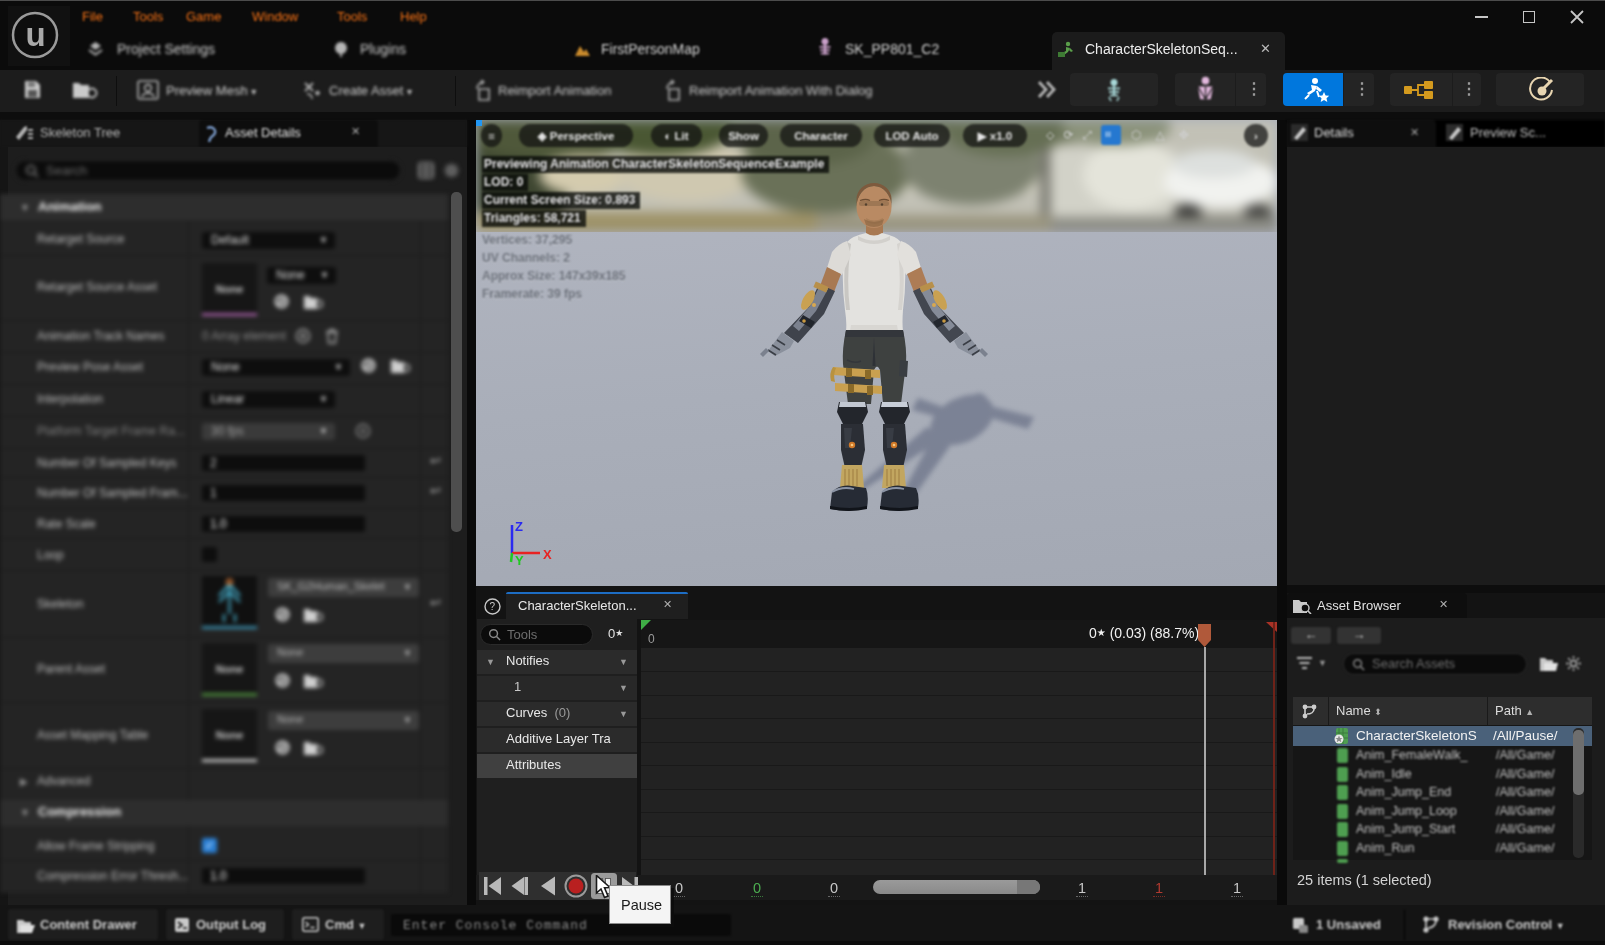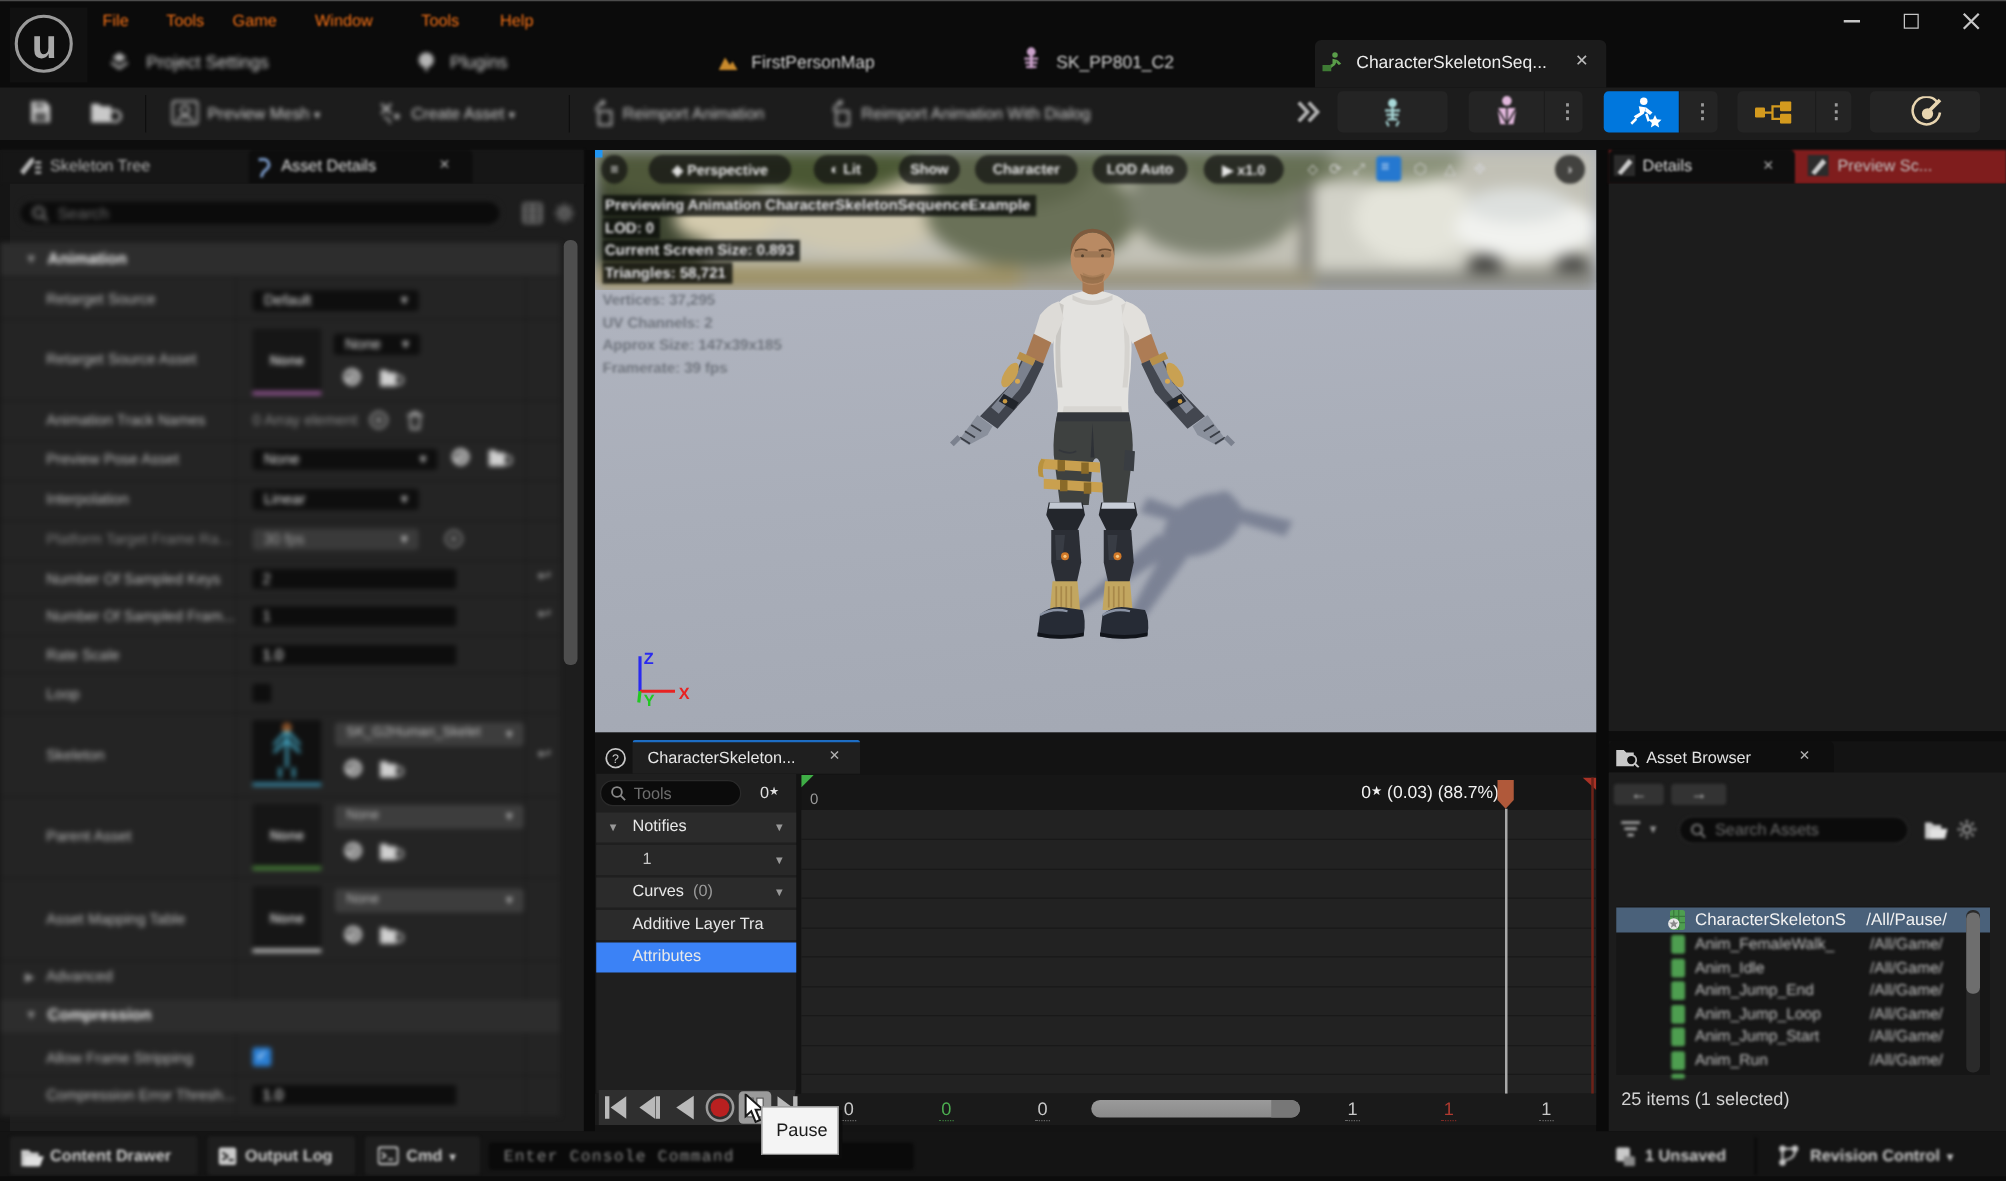--- a/index.html
+++ b/index.html
@@ -581,21 +581,21 @@
    <span style="position:absolute;left:37px;top:3px;color:#c8c8c8;font-size:13px;">1</span>
    <span style="position:absolute;right:9px;top:7px;color:#999;font-size:9px;">▼</span>
   </div>
   <div class="abs" style="left:0;top:83px;width:160px;height:24px;background:#2b2b2b;">
    <span style="position:absolute;left:29px;top:3px;color:#e8e8e8;font-size:13px;">Curves&nbsp; <span style="color:#9a9a9a;">(0)</span></span>
    <span style="position:absolute;right:9px;top:7px;color:#999;font-size:9px;">▼</span>
   </div>
   <div class="abs" style="left:0;top:109px;width:160px;height:24px;background:#2b2b2b;">
    <span style="position:absolute;left:29px;top:3px;color:#e8e8e8;font-size:13px;white-space:nowrap;">Additive Layer Tra</span>
   </div>
-  <div class="abs" style="left:0;top:135px;width:160px;height:24px;background:#3b82f6;">
+  <div class="abs" style="left:0;top:135px;width:160px;height:24px;background:#404040;">
    <span style="position:absolute;left:29px;top:3px;color:#e8e8e8;font-size:13px;">Attributes</span>
   </div>
  </div>
 
  <div class="abs" style="left:165px;top:34px;width:636px;height:28px;background:#161616;"></div>
  <div class="abs" style="left:165px;top:62px;width:636px;height:227px;background:#222222;"></div>
  <div class="abs" style="left:165px;top:85px;width:636px;height:1px;background:#191919;"></div>
  <div class="abs" style="left:165px;top:109px;width:636px;height:1px;background:#191919;"></div>
  <div class="abs" style="left:165px;top:132px;width:636px;height:1px;background:#191919;"></div>
  <div class="abs" style="left:165px;top:156px;width:636px;height:1px;background:#191919;"></div>
@@ -654,21 +654,21 @@
  <div class="abs" style="left:677px;top:294px;color:#b03a30;font-size:14.5px;border-bottom:1px dotted #7a2a24;padding:0 2px;">1</div>
  <div class="abs" style="left:755px;top:294px;color:#c8c8c8;font-size:14.5px;border-bottom:1px dotted #666;padding:0 2px;">1</div>
 </div>
 
 
 <div class="abs" style="left:476px;top:905px;width:801px;height:40px;background:#141414;"></div>
 
 
 <div id="rightpanel" class="abs" style="left:1287px;top:120px;width:318px;height:785px;background:#131313;">
 
- <div class="abs b08" style="left:0;top:0;width:318px;height:27px;background:#7f1d1d;">
+ <div class="abs b08" style="left:0;top:0;width:318px;height:27px;background:#000000;">
   <div class="abs" style="left:0;top:0;width:149px;height:27px;background:#0e0e0e;border-radius:4px 4px 0 0;"></div>
   <svg class="abs" style="left:4px;top:4px;" width="17" height="17" viewBox="0 0 17 17">
           <rect x="0" y="0" width="17" height="17" fill="#2b2b2b"></rect>
           <path d="M3 14 L12 3 L15 6 L6 16 Z" fill="#c9c9c9"></path>
         </svg>
   <div class="abs" style="left:27px;top:5px;color:#dedede;font-size:13px;">Details</div>
   <div class="abs" style="left:123px;top:6px;color:#aaa;font-size:11px;">✕</div>
   <svg class="abs" style="left:159px;top:4px;" width="17" height="17" viewBox="0 0 17 17">
           <rect x="0" y="0" width="17" height="17" fill="#2b2b2b"></rect>
           <path d="M3 14 L12 3 L15 6 L6 16 Z" fill="#c9c9c9"></path>
@@ -705,20 +705,34 @@
           <path d="M5 8 L19 8 L17 16 L5 16 Z" fill="#e2e2e2"></path>
         </svg>
   <svg class="abs" style="left:278px;top:37px;" width="17" height="17" viewBox="0 0 17 17">
           <circle cx="8.5" cy="8.5" r="3" fill="none" stroke="#9a9a9a" stroke-width="1.8"></circle>
           <g stroke="#9a9a9a" stroke-width="1.8">
             <path d="M8.5 1 l0 2.6 M8.5 13.4 l0 2.6 M1 8.5 l2.6 0 M13.4 8.5 l2.6 0 M3.2 3.2 l1.8 1.8 M12 12 l1.8 1.8 M13.8 3.2 l-1.8 1.8 M5 12 l-1.8 1.8"></path>
           </g>
         </svg>
  </div>
 
+ <div class="abs" style="left:6px;top:577px;width:299px;height:28px;background:#2d2d2d;">
+  <svg class="abs" style="left:8px;top:6px;" width="17" height="16" viewBox="0 0 17 16">
+          <g fill="#cdcdcd">
+            <circle cx="4" cy="13" r="2.4"></circle>
+            <circle cx="4" cy="4" r="2.4"></circle>
+            <circle cx="13" cy="4" r="2.4"></circle>
+            <path d="M4 6 L4 11 M6 4 L11 4 M13 6 C13 9 10 11 6 11" stroke="#cdcdcd" stroke-width="1.6" fill="none"></path>
+          </g>
+        </svg>
+  <div class="abs" style="left:35px;top:0;width:1px;height:28px;background:#1a1a1a;"></div>
+  <div class="abs" style="left:43px;top:6px;color:#dcdcdc;font-size:13px;">Name <span style="font-size:9px;color:#b0b0b0;">⬍</span></div>
+  <div class="abs" style="left:194px;top:0;width:1px;height:28px;background:#1a1a1a;"></div>
+  <div class="abs" style="left:202px;top:6px;color:#dcdcdc;font-size:13px;">Path <span style="font-size:9px;color:#b0b0b0;">▲</span></div>
+ </div>
  <div class="abs" style="left:6px;top:605px;width:299px;height:135px;background:#161616;"></div>
 
  <div class="abs" style="left:6px;top:606px;width:299px;height:20px;background:#4a617a;">
   <svg class="abs" style="left:41px;top:2px;" width="16" height="16" viewBox="0 0 16 16">
           <rect x="2" y="0" width="12" height="16" rx="2" fill="#4e9e50"></rect>
           <path d="M5 0 l0 16 M9 0 l0 16 M2 5 l12 0 M2 10 l12 0" stroke="#3a7a3c" stroke-width="1"></path>
           <circle cx="5" cy="11" r="4.5" fill="#e8e8e8"></circle>
           <path d="M5 7.5 l1 2.4 2.6 0 -2 1.7 0.7 2.6 -2.3 -1.5 -2.3 1.5 0.7 -2.6 -2 -1.7 2.6 0 Z" fill="#8a8a8a"></path>
         </svg>
   <div class="abs" style="left:63px;top:2px;color:#f2f2f2;font-size:13.5px;white-space:nowrap;">CharacterSkeletonS</div>

